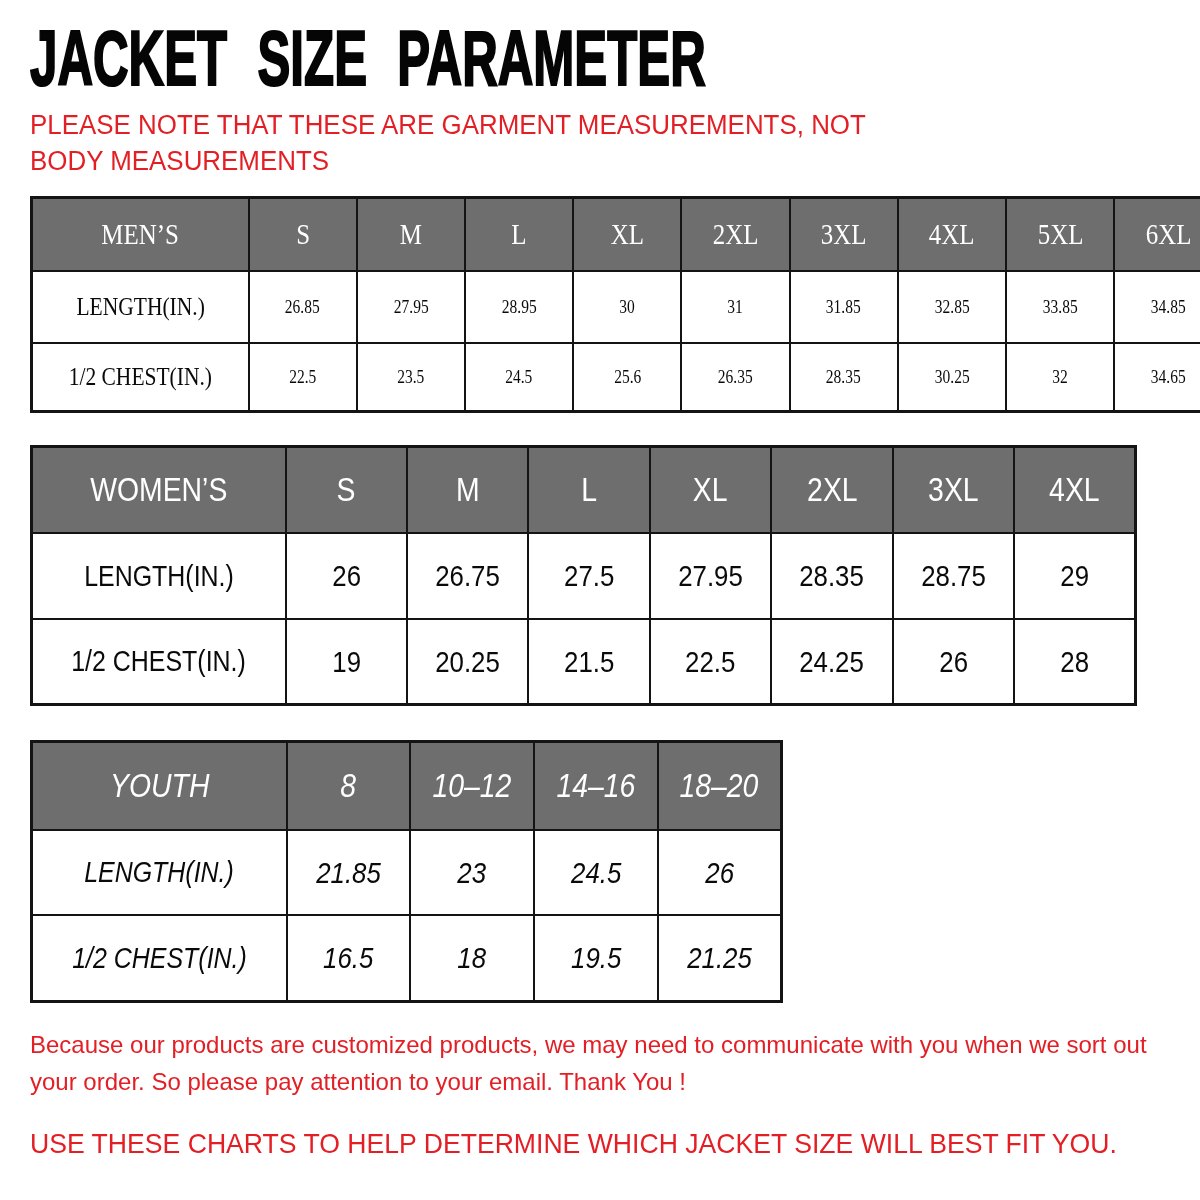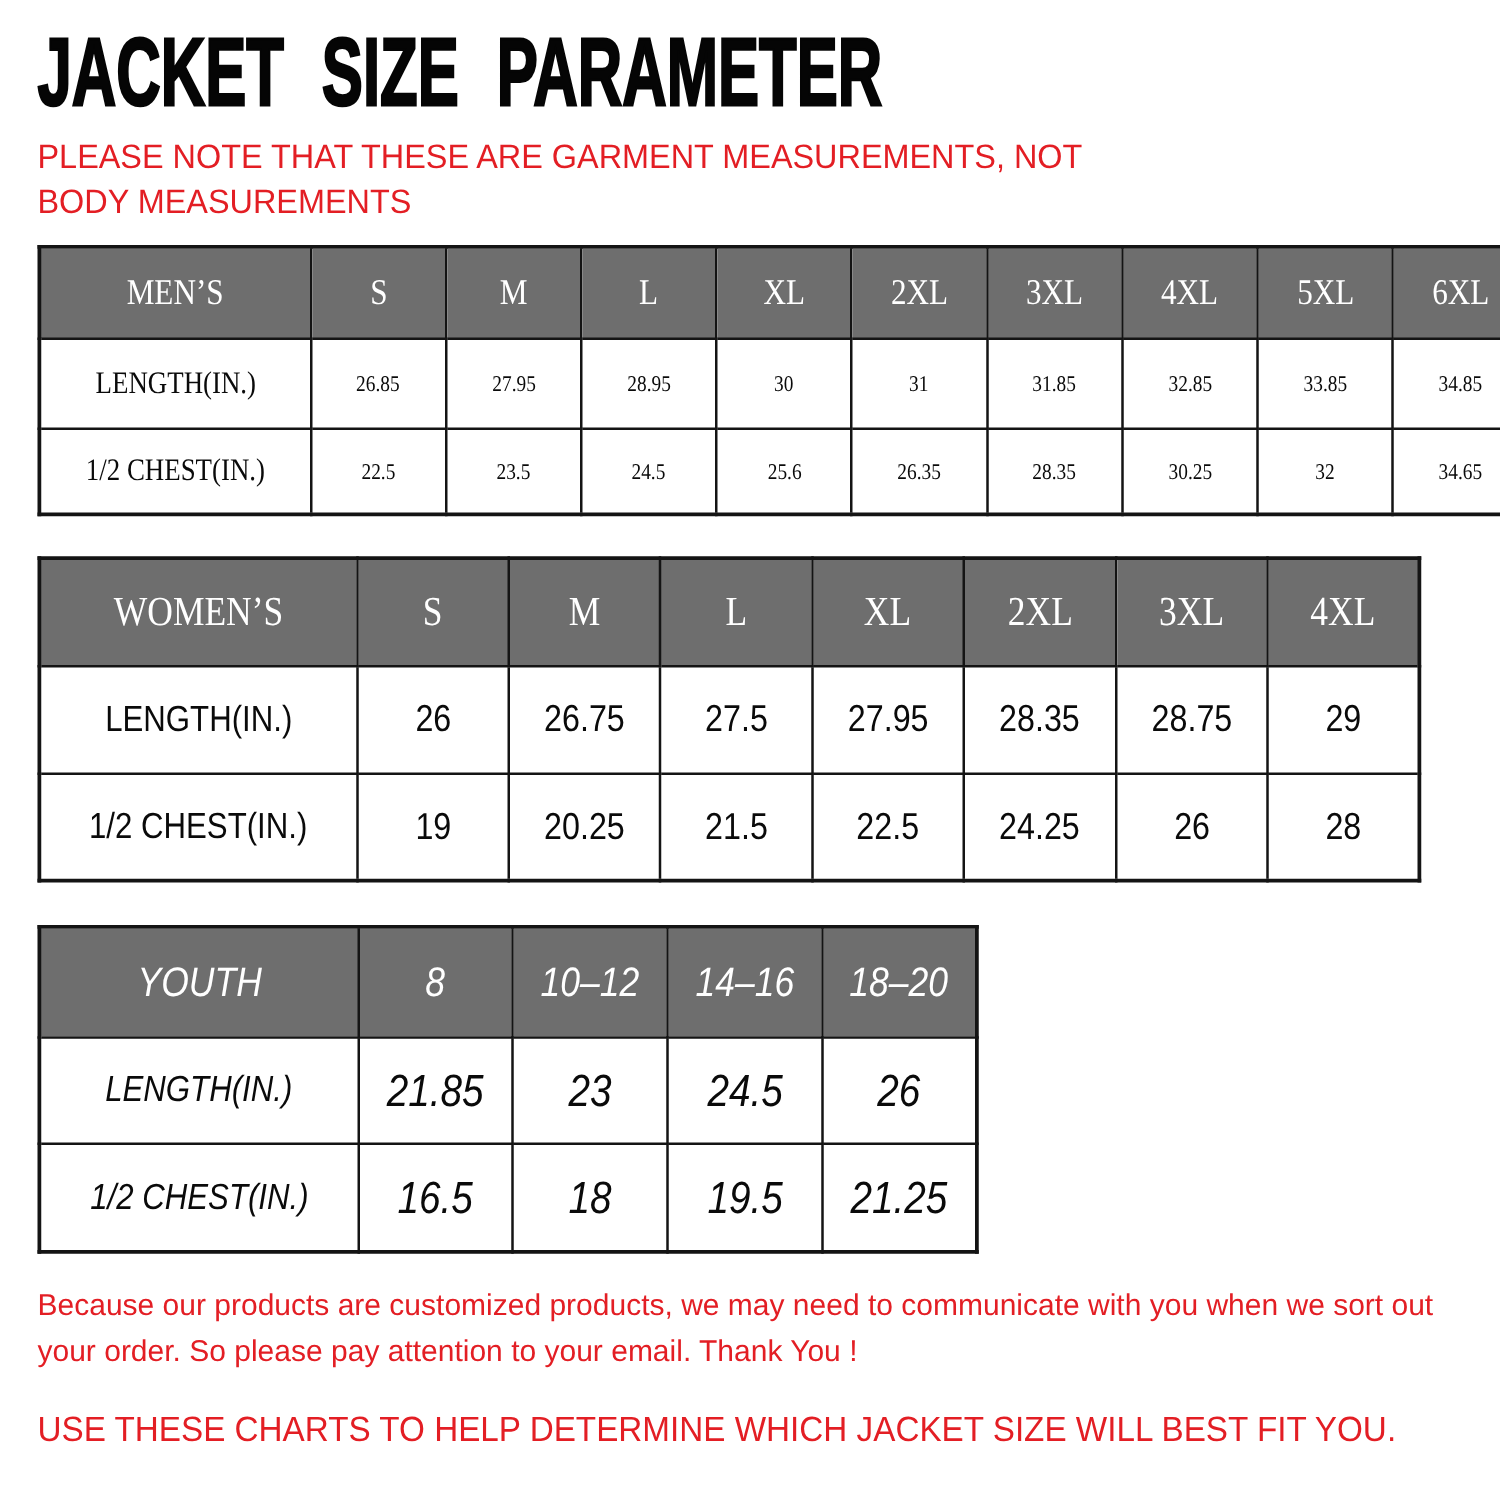--- a/index.html
+++ b/index.html
@@ -69,30 +69,30 @@
   
   .t-mens { left: 30px; top: 196px; width: 1194px; font-family: Liberation Serif, serif; }
   .t-mens th { font-size: 29px; height: 71px; }
   .t-mens td { font-size: 18px; color: #0a0a0a; }
   .t-mens tr.r1 td { height: 70px; }
   .t-mens tr.r2 td { height: 66px; }
   .t-mens .label-cell { font-size: 25px; }
 
   
   .t-womens { left: 30px; top: 445px; width: 1107px; }
-  .t-womens th { font-size: 33px; height: 84px; font-family: Liberation Serif, serif; }
+  .t-womens th { font-size: 33px; height: 84px; }
   .t-womens td { font-size: 30px; color: #0a0a0a; }
   .t-womens tr.r1 td { height: 84px; }
   .t-womens tr.r2 td { height: 83px; }
   .t-womens .label-cell { font-size: 29px; }
 
   
   .t-youth { left: 30px; top: 740px; width: 753px; font-style: italic; }
   .t-youth th { font-size: 33px; height: 86px; }
-  .t-youth td { font-size: 36px; color: #0a0a0a; }
+  .t-youth td { font-size: 30px; color: #0a0a0a; }
   .t-youth tr.r1 td { height: 83px; }
   .t-youth tr.r2 td { height: 84px; }
   .t-youth .label-cell { font-size: 29px; }
 
   
   .footer-para {
     position: absolute;
     left: 30px;
     top: 1026px;
     width: 1150px;

